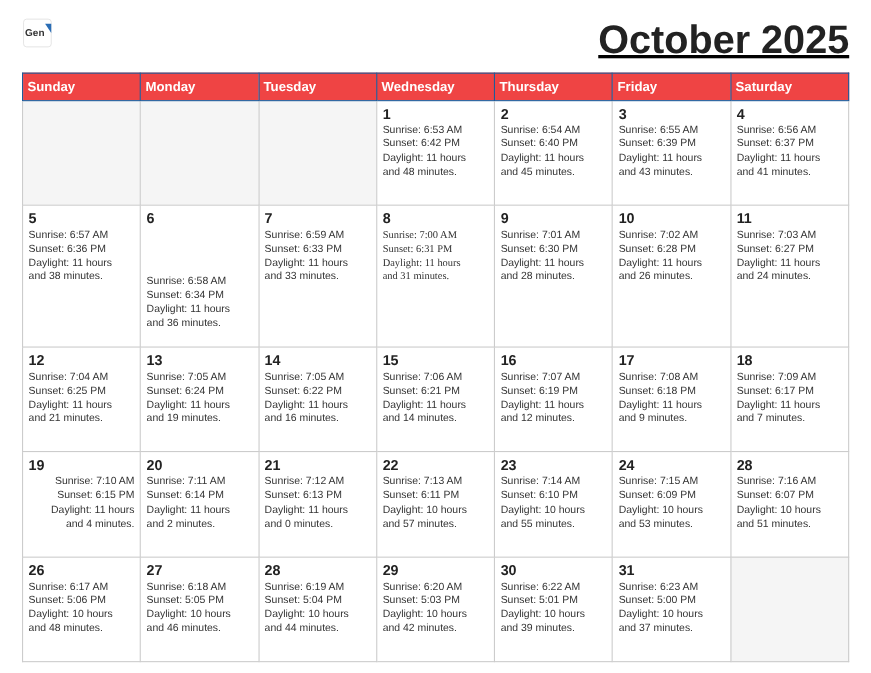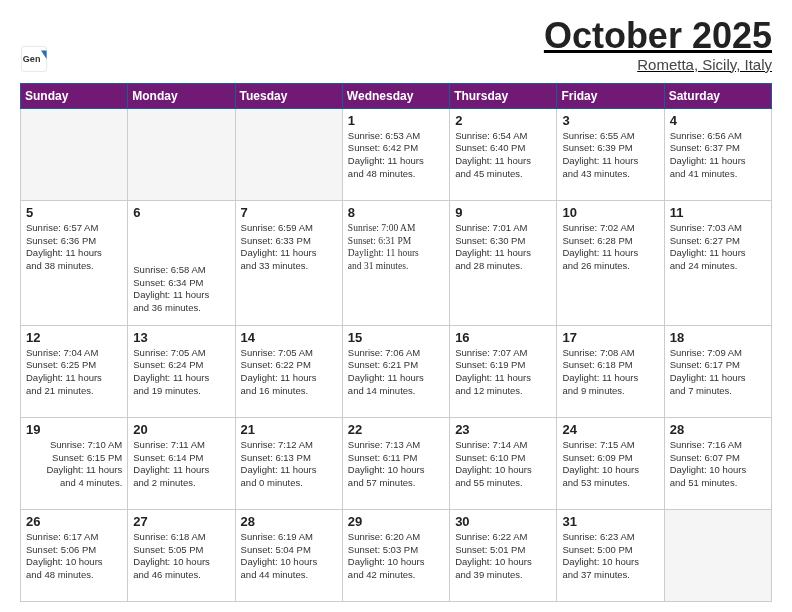--- a/index.html
+++ b/index.html
@@ -13,21 +13,21 @@
     .page {
       width: 792px;
       height: 612px;
       padding: 16px 20px 10px 20px;
       display: flex;
       flex-direction: column;
     }
     .header {
       display: flex;
       justify-content: space-between;
-      align-items: flex-end;
+      align-items: flex-start;
       margin-bottom: 10px;
     }
     .logo {
       display: flex;
       align-items: center;
       gap: 4px;
     }
     .logo-icon {
       width: 28px;
       height: 28px;
@@ -48,21 +48,21 @@
       color: #444;
     }
     .calendar {
       flex: 1;
       border: 1px solid #ccc;
       border-collapse: collapse;
       width: 100%;
       table-layout: fixed;
     }
     .calendar th {
-      background: #701a75;
+      background: #ef4444;
       color: #fff;
       font-size: 12px;
       font-weight: bold;
       padding: 5px 4px;
       border: 1px solid #1e5a99;
       text-align: left;
     }
     .calendar td {
       border: 1px solid #ccc;
       vertical-align: top;
@@ -95,21 +95,20 @@
   <div class="header">
     <div class="logo">
       <svg class="logo-icon" viewBox="0 0 40 40" xmlns="http://www.w3.org/2000/svg">
         <rect x="2" y="2" width="36" height="36" rx="4" fill="#fff" stroke="#ddd" stroke-width="1"></rect>
         <text x="4" y="24" font-size="13" font-weight="bold" fill="#333" font-family="Arial">Gen</text>
         <polygon points="30,8 38,8 38,20" fill="#2a6db5"></polygon>
       </svg>
     </div>
     <div class="title-block">
       <div class="month-title">October 2025</div>
-      <div class="location">Rometta, Sicily, Italy</div>
     </div>
   </div>
 
   <table class="calendar">
     <thead>
       <tr>
       <th>Sunday</th>
           <th>Monday</th>
           <th>Tuesday</th>
           <th>Wednesday</th>

